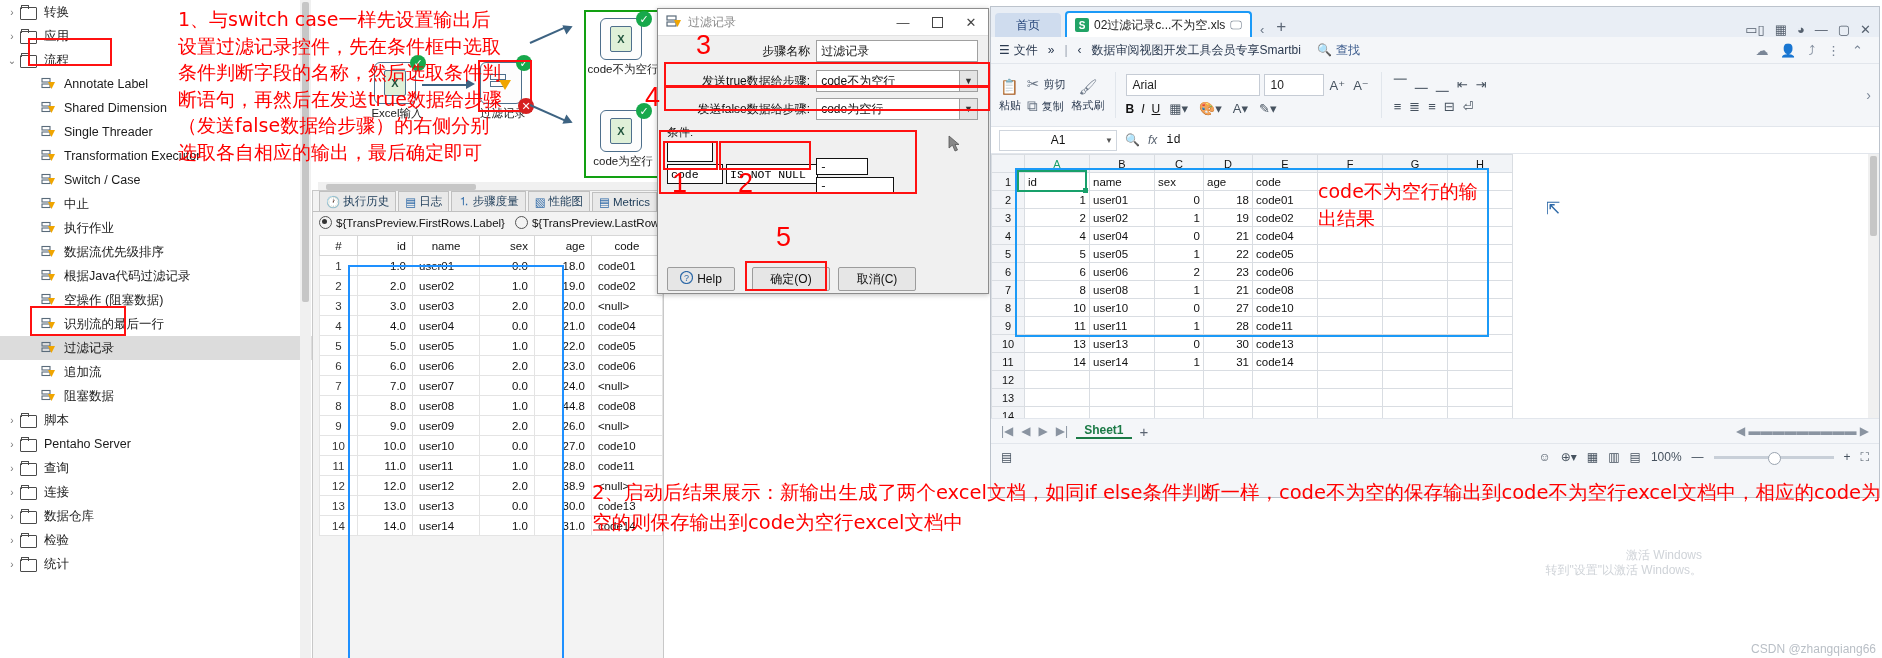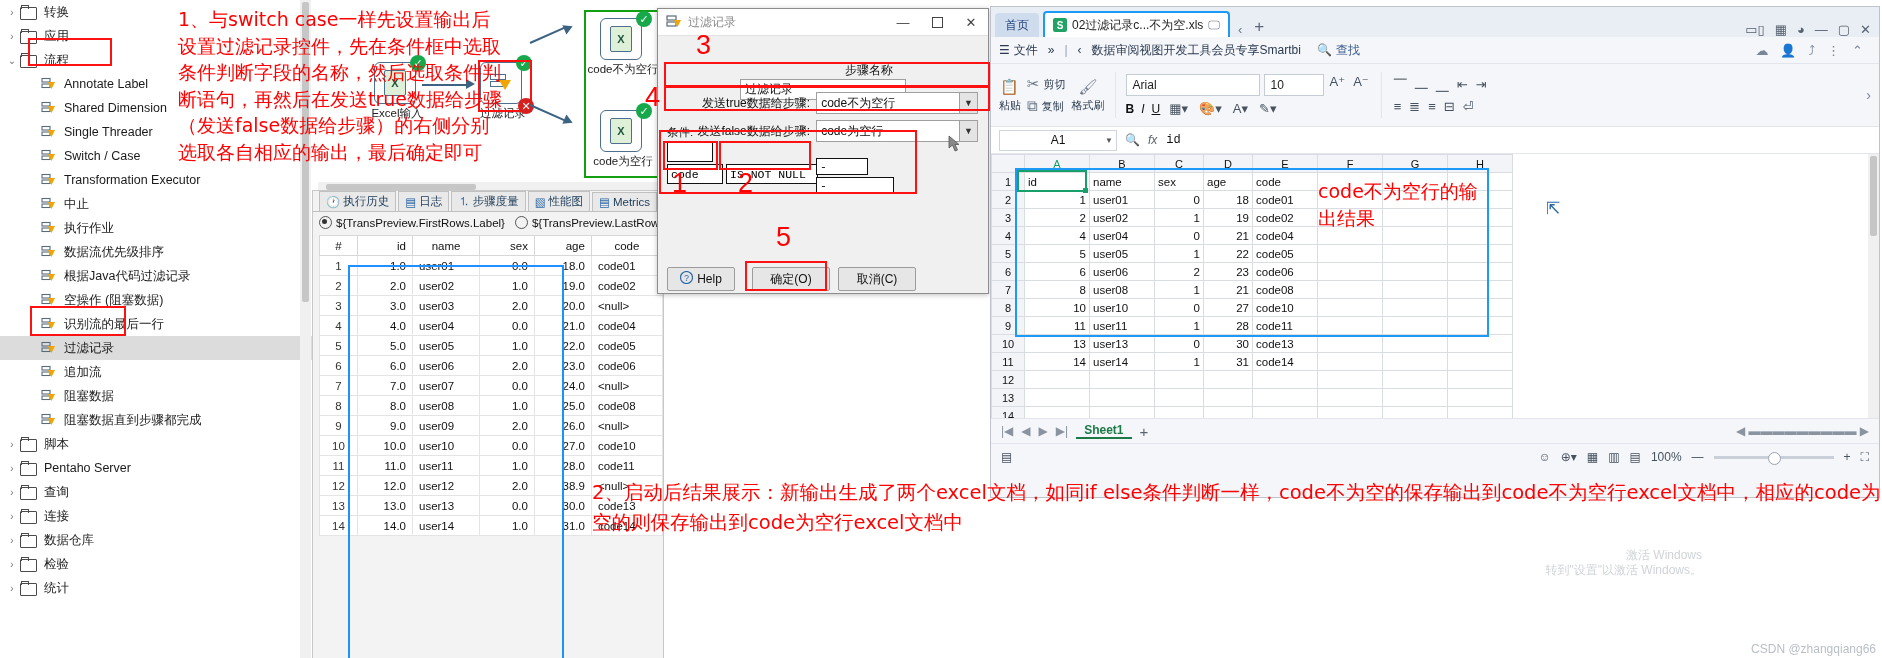--- a/index.html
+++ b/index.html
@@ -73,21 +73,21 @@
   .fcombo{position:relative;}
   .fcombo .cb{position:absolute;right:0;top:0;width:17px;height:20px;background:#e4e4e4;border-left:1px solid #a0a0a0;display:flex;align-items:center;justify-content:center;font-size:9px;color:#333;}
   .condfield{position:absolute;border:1px solid #111;background:#fff;font-size:11.5px;font-family:"Liberation Mono","DejaVu Sans Mono",monospace;display:flex;align-items:center;padding:0 3px;color:#000;}
   .dbtn{height:22px;min-width:66px;border:1px solid #9c9c9c;background:#e6e6e6;border-radius:2px;display:flex;align-items:center;justify-content:center;gap:4px;font-size:12px;color:#111;}
   
   .rb{position:absolute;border:2.5px solid #ff1111;pointer-events:none;}
 
   
   #wps{left:990px;top:6px;width:888px;height:490px;background:#f4f6f9;border:1px solid #bcc3cc;}
   #wpstabs{height:30px;display:flex;align-items:flex-end;padding-left:4px;background:#e9eef5;}
-  .wtab{height:24px;display:flex;align-items:center;gap:5px;padding:0 10px;font-size:12px;color:#25457a;background:#cfdcee;border-radius:4px 4px 0 0;margin-right:4px;}
+  .wtab{height:24px;display:flex;align-items:center;gap:5px;padding:0 21px;font-size:12px;color:#25457a;background:#cfdcee;border-radius:4px 4px 0 0;margin-right:4px;}
   .wtab.filetab{background:#fff;color:#222;border:2px solid #1b9af7;border-bottom:none;border-radius:4px 4px 0 0;padding:0 8px;}
   .sico{width:14px;height:14px;border-radius:2px;background:#21a366;color:#fff;font-size:10px;display:flex;align-items:center;justify-content:center;font-weight:bold;}
   .wtabplus{font-size:17px;color:#5b6675;padding:0 8px;}
   .wintools{margin-left:auto;display:flex;align-items:center;gap:10px;padding-right:8px;color:#55606e;font-size:13px;}
   #wpsmenu{height:26px;display:flex;align-items:center;gap:10px;padding:0 8px;background:#f4f6f9;border-bottom:1px solid #e2e6ec;font-size:12px;color:#2b3a50;}
   .mitem{display:flex;align-items:center;gap:4px;white-space:nowrap;}
   #wpsribbon{height:62px;display:flex;align-items:center;gap:6px;padding:0 8px;background:#f4f6f9;border-bottom:1px solid #e2e6ec;}
   .rgrp{display:flex;align-items:center;gap:6px;}
   .rbtn{display:flex;flex-direction:column;align-items:center;font-size:11px;color:#2b3a50;gap:2px;}
   .ricon{font-size:15px;color:#6b7787;}
@@ -166,40 +166,40 @@
         <span>Single Threader</span>
       </div>
       <div class="tnode lvl1">
         <span class="ico">
           <svg width="16" height="14" viewBox="0 0 16 14">
             <rect x="1" y="1.5" width="8" height="3.5" fill="none" stroke="#5a6b7a" stroke-width="1.1"></rect>
             <rect x="1" y="7" width="8" height="3.5" fill="none" stroke="#5a6b7a" stroke-width="1.1"></rect>
             <polygon points="7,5 14,5 10.5,12" fill="#f0a500"></polygon>
           </svg>
         </span>
+        <span>Transformation Executor</span>
+      </div>
+      <div class="tnode lvl1">
+        <span class="ico">
+          <svg width="16" height="14" viewBox="0 0 16 14">
+            <rect x="1" y="1.5" width="8" height="3.5" fill="none" stroke="#5a6b7a" stroke-width="1.1"></rect>
+            <rect x="1" y="7" width="8" height="3.5" fill="none" stroke="#5a6b7a" stroke-width="1.1"></rect>
+            <polygon points="7,5 14,5 10.5,12" fill="#f0a500"></polygon>
+          </svg>
+        </span>
         <span>Switch / Case</span>
       </div>
       <div class="tnode lvl1">
         <span class="ico">
           <svg width="16" height="14" viewBox="0 0 16 14">
             <rect x="1" y="1.5" width="8" height="3.5" fill="none" stroke="#5a6b7a" stroke-width="1.1"></rect>
             <rect x="1" y="7" width="8" height="3.5" fill="none" stroke="#5a6b7a" stroke-width="1.1"></rect>
             <polygon points="7,5 14,5 10.5,12" fill="#f0a500"></polygon>
           </svg>
         </span>
-        <span>Transformation Executor</span>
-      </div>
-      <div class="tnode lvl1">
-        <span class="ico">
-          <svg width="16" height="14" viewBox="0 0 16 14">
-            <rect x="1" y="1.5" width="8" height="3.5" fill="none" stroke="#5a6b7a" stroke-width="1.1"></rect>
-            <rect x="1" y="7" width="8" height="3.5" fill="none" stroke="#5a6b7a" stroke-width="1.1"></rect>
-            <polygon points="7,5 14,5 10.5,12" fill="#f0a500"></polygon>
-          </svg>
-        </span>
         <span>中止</span>
       </div>
       <div class="tnode lvl1">
         <span class="ico">
           <svg width="16" height="14" viewBox="0 0 16 14">
             <rect x="1" y="1.5" width="8" height="3.5" fill="none" stroke="#5a6b7a" stroke-width="1.1"></rect>
             <rect x="1" y="7" width="8" height="3.5" fill="none" stroke="#5a6b7a" stroke-width="1.1"></rect>
             <polygon points="7,5 14,5 10.5,12" fill="#f0a500"></polygon>
           </svg>
         </span>
@@ -267,30 +267,20 @@
       </div>
       <div class="tnode lvl1">
         <span class="ico">
           <svg width="16" height="14" viewBox="0 0 16 14">
             <rect x="1" y="1.5" width="8" height="3.5" fill="none" stroke="#5a6b7a" stroke-width="1.1"></rect>
             <rect x="1" y="7" width="8" height="3.5" fill="none" stroke="#5a6b7a" stroke-width="1.1"></rect>
             <polygon points="7,5 14,5 10.5,12" fill="#f0a500"></polygon>
           </svg>
         </span>
         <span>阻塞数据</span>
-      </div>
-      <div class="tnode lvl1">
-        <span class="ico">
-          <svg width="16" height="14" viewBox="0 0 16 14">
-            <rect x="1" y="1.5" width="8" height="3.5" fill="none" stroke="#5a6b7a" stroke-width="1.1"></rect>
-            <rect x="1" y="7" width="8" height="3.5" fill="none" stroke="#5a6b7a" stroke-width="1.1"></rect>
-            <polygon points="7,5 14,5 10.5,12" fill="#f0a500"></polygon>
-          </svg>
-        </span>
-        <span>阻塞数据直到步骤都完成</span>
       </div>
       <div class="tnode lvl0">
         <span class="arrow">›</span>
         <span class="folder"></span>
         <span>脚本</span>
       </div>
       <div class="tnode lvl0">
         <span class="arrow">›</span>
         <span class="folder"></span>
         <span>Pentaho Server</span>
@@ -476,21 +466,21 @@
           <td>user07</td>
           <td class="numcell">0.0</td>
           <td class="numcell">24.0</td>
           <td class="nullcell">&lt;null&gt;</td>
         </tr>
         <tr>
           <td style="text-align: center; color: rgb(51, 51, 51);">8</td>
           <td class="numcell">8.0</td>
           <td>user08</td>
           <td class="numcell">1.0</td>
-          <td class="numcell">25.0</td>
+          <td class="numcell">44.8</td>
           <td>code08</td>
         </tr>
         <tr>
           <td style="text-align: center; color: rgb(51, 51, 51);">9</td>
           <td class="numcell">9.0</td>
           <td>user09</td>
           <td class="numcell">2.0</td>
           <td class="numcell">26.0</td>
           <td class="nullcell">&lt;null&gt;</td>
         </tr>
@@ -559,21 +549,21 @@
       <div class="wbtn">—</div>
       <div class="wbtn">
           <svg width="11" height="11">
             <rect x="0.5" y="0.5" width="10" height="10" fill="none" stroke="#444"></rect>
           </svg>
         </div>
       <div class="wbtn">✕</div>
     </div>
   </div>
 
-  <div class="frow" style="margin-top:26px;flex-direction:column;">
+  <div class="frow" style="margin-top:4px;">
     <div class="flabel" style="width:146px;padding-right:6px;">步骤名称</div>
     <div class="finput" style="width:156px;">过滤记录</div>
   </div>
 
   <div class="frow" style="margin-top:8px;">
     <div class="flabel" style="width:146px;padding-right:6px;">发送true数据给步骤:</div>
     <div class="finput fcombo" style="width:156px;">
       <span>code不为空行</span>
       <span class="cb">▼</span>
     </div>
@@ -685,21 +675,21 @@
           <span>复制</span>
         </div>
       </div>
       <div class="rbtn">
         <span class="ricon">🖌</span>
         <span>格式刷</span>
       </div>
     </div>
     <div style="width:1px;height:46px;background:#e1e6ec;margin:0 4px;"></div>
     <div style="display:flex;flex-direction:column;gap:5px;">
-      <div style="display:flex;gap:4px;">
+      <div style="display:flex;align-items:center;gap:4px;">
         <div class="fontsel" style="width:120px;">Arial</div>
         <div class="fontsel" style="width:46px;">10</div>
         <span class="rsmall">A⁺</span>
         <span class="rsmall">A⁻</span>
       </div>
       <div style="display:flex;align-items:center;gap:7px;">
         <b>B</b>
         <i>I</i>
         <span style="text-decoration:underline;">U</span>
         <span class="rsmall">▦▾</span>

